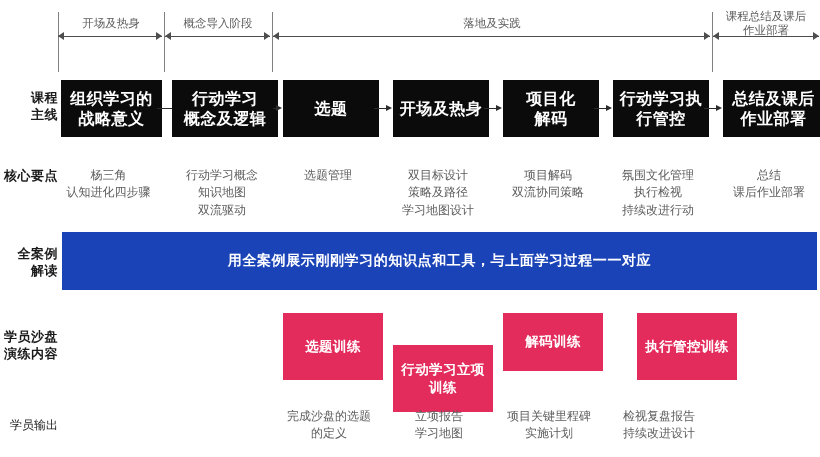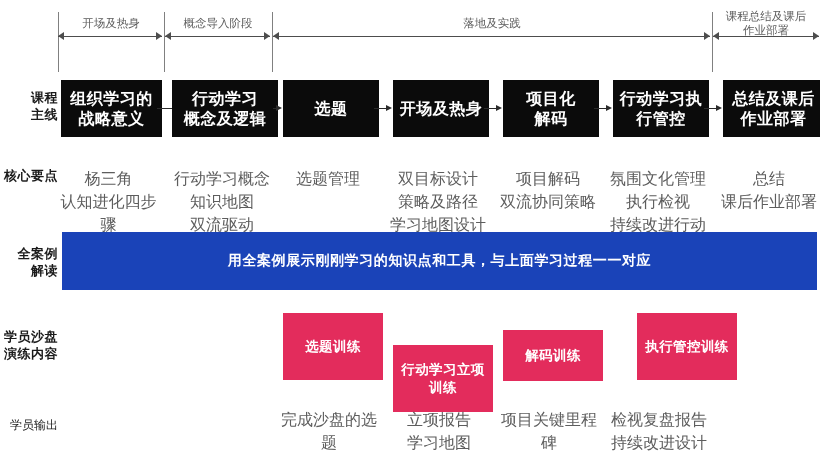--- a/index.html
+++ b/index.html
@@ -61,21 +61,21 @@
   .connect .head{
     position:absolute;right:0;top:0;width:0;height:0;
     border-top:3.5px solid transparent;border-bottom:3.5px solid transparent;
     border-left:6px solid #2b2b2b;
   }
 
   
   .coltext{
     position:absolute;
     text-align:center;
-    font-size:16px;
+    font-size:12px;
     color:#5d5d5d;
     line-height:1.45;
     white-space:pre-line;
   }
 
   
   .banner{
     position:absolute;
     background:#1a43b8;
     color:#ffffff;
@@ -203,21 +203,21 @@
 解读</div>
 
   <div class="banner" style="left:62px;top:232px;width:755px;height:58px;">用全案例展示刚刚学习的知识点和工具，与上面学习过程一一对应</div>
 
   <div class="row-label bold" style="left:0px;top:329px;text-align:right;">学员沙盘
 演练内容</div>
 
   <div class="kbox" style="left:283px;top:313px;width:92px;height:67px;">选题训练</div>
   <div class="kbox" style="left:393px;top:313px;width:92px;height:67px;margin-top:32px;">行动学习立项
 训练</div>
-  <div class="kbox" style="left:503px;top:330px;width:92px;height:51px;">解码训练</div>
+  <div class="kbox" style="left:503px;top:313px;width:92px;height:58px;">解码训练</div>
   <div class="kbox" style="left:613px;top:313px;width:92px;height:67px;margin-left:24px;">执行管控训练</div>
 
   <div class="row-label reg" style="left:0px;top:418px;">学员输出</div>
 
   <div class="coltext" style="left:277px;top:408px;width:104px;">完成沙盘的选题
 的定义</div>
   <div class="coltext" style="left:389px;top:408px;width:100px;">立项报告
 学习地图</div>
   <div class="coltext" style="left:497px;top:408px;width:104px;">项目关键里程碑
 实施计划</div>

